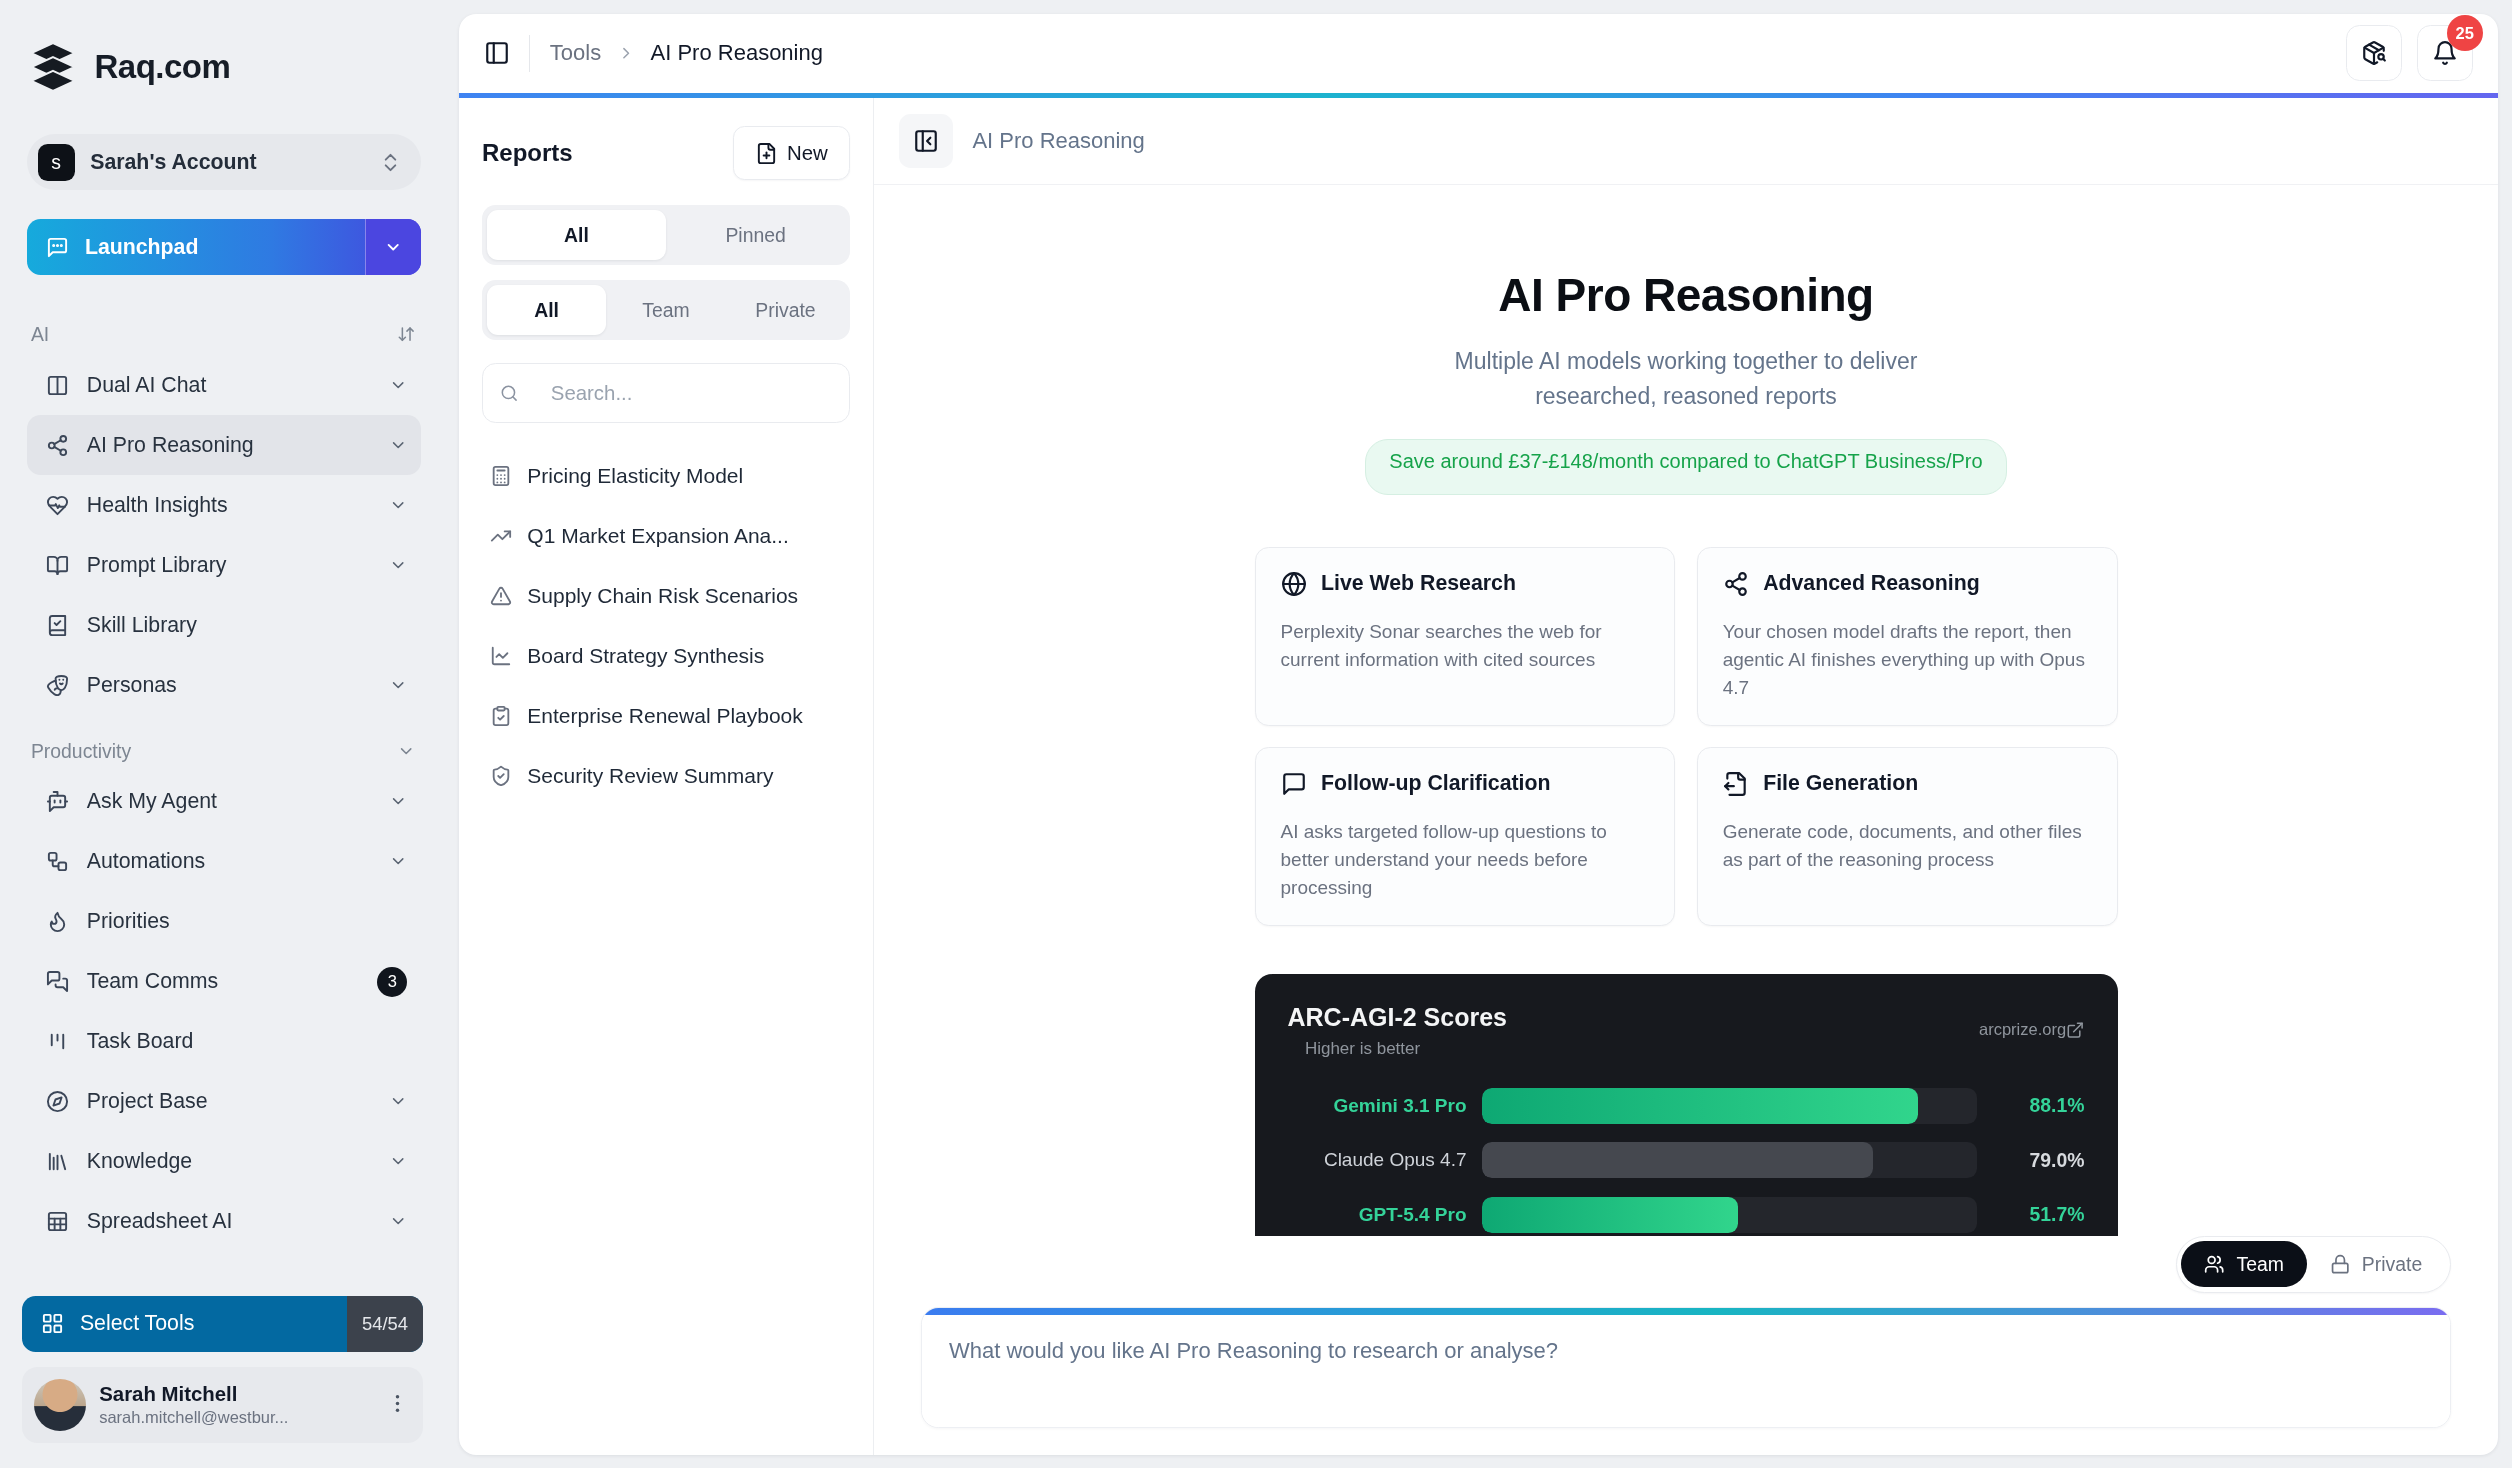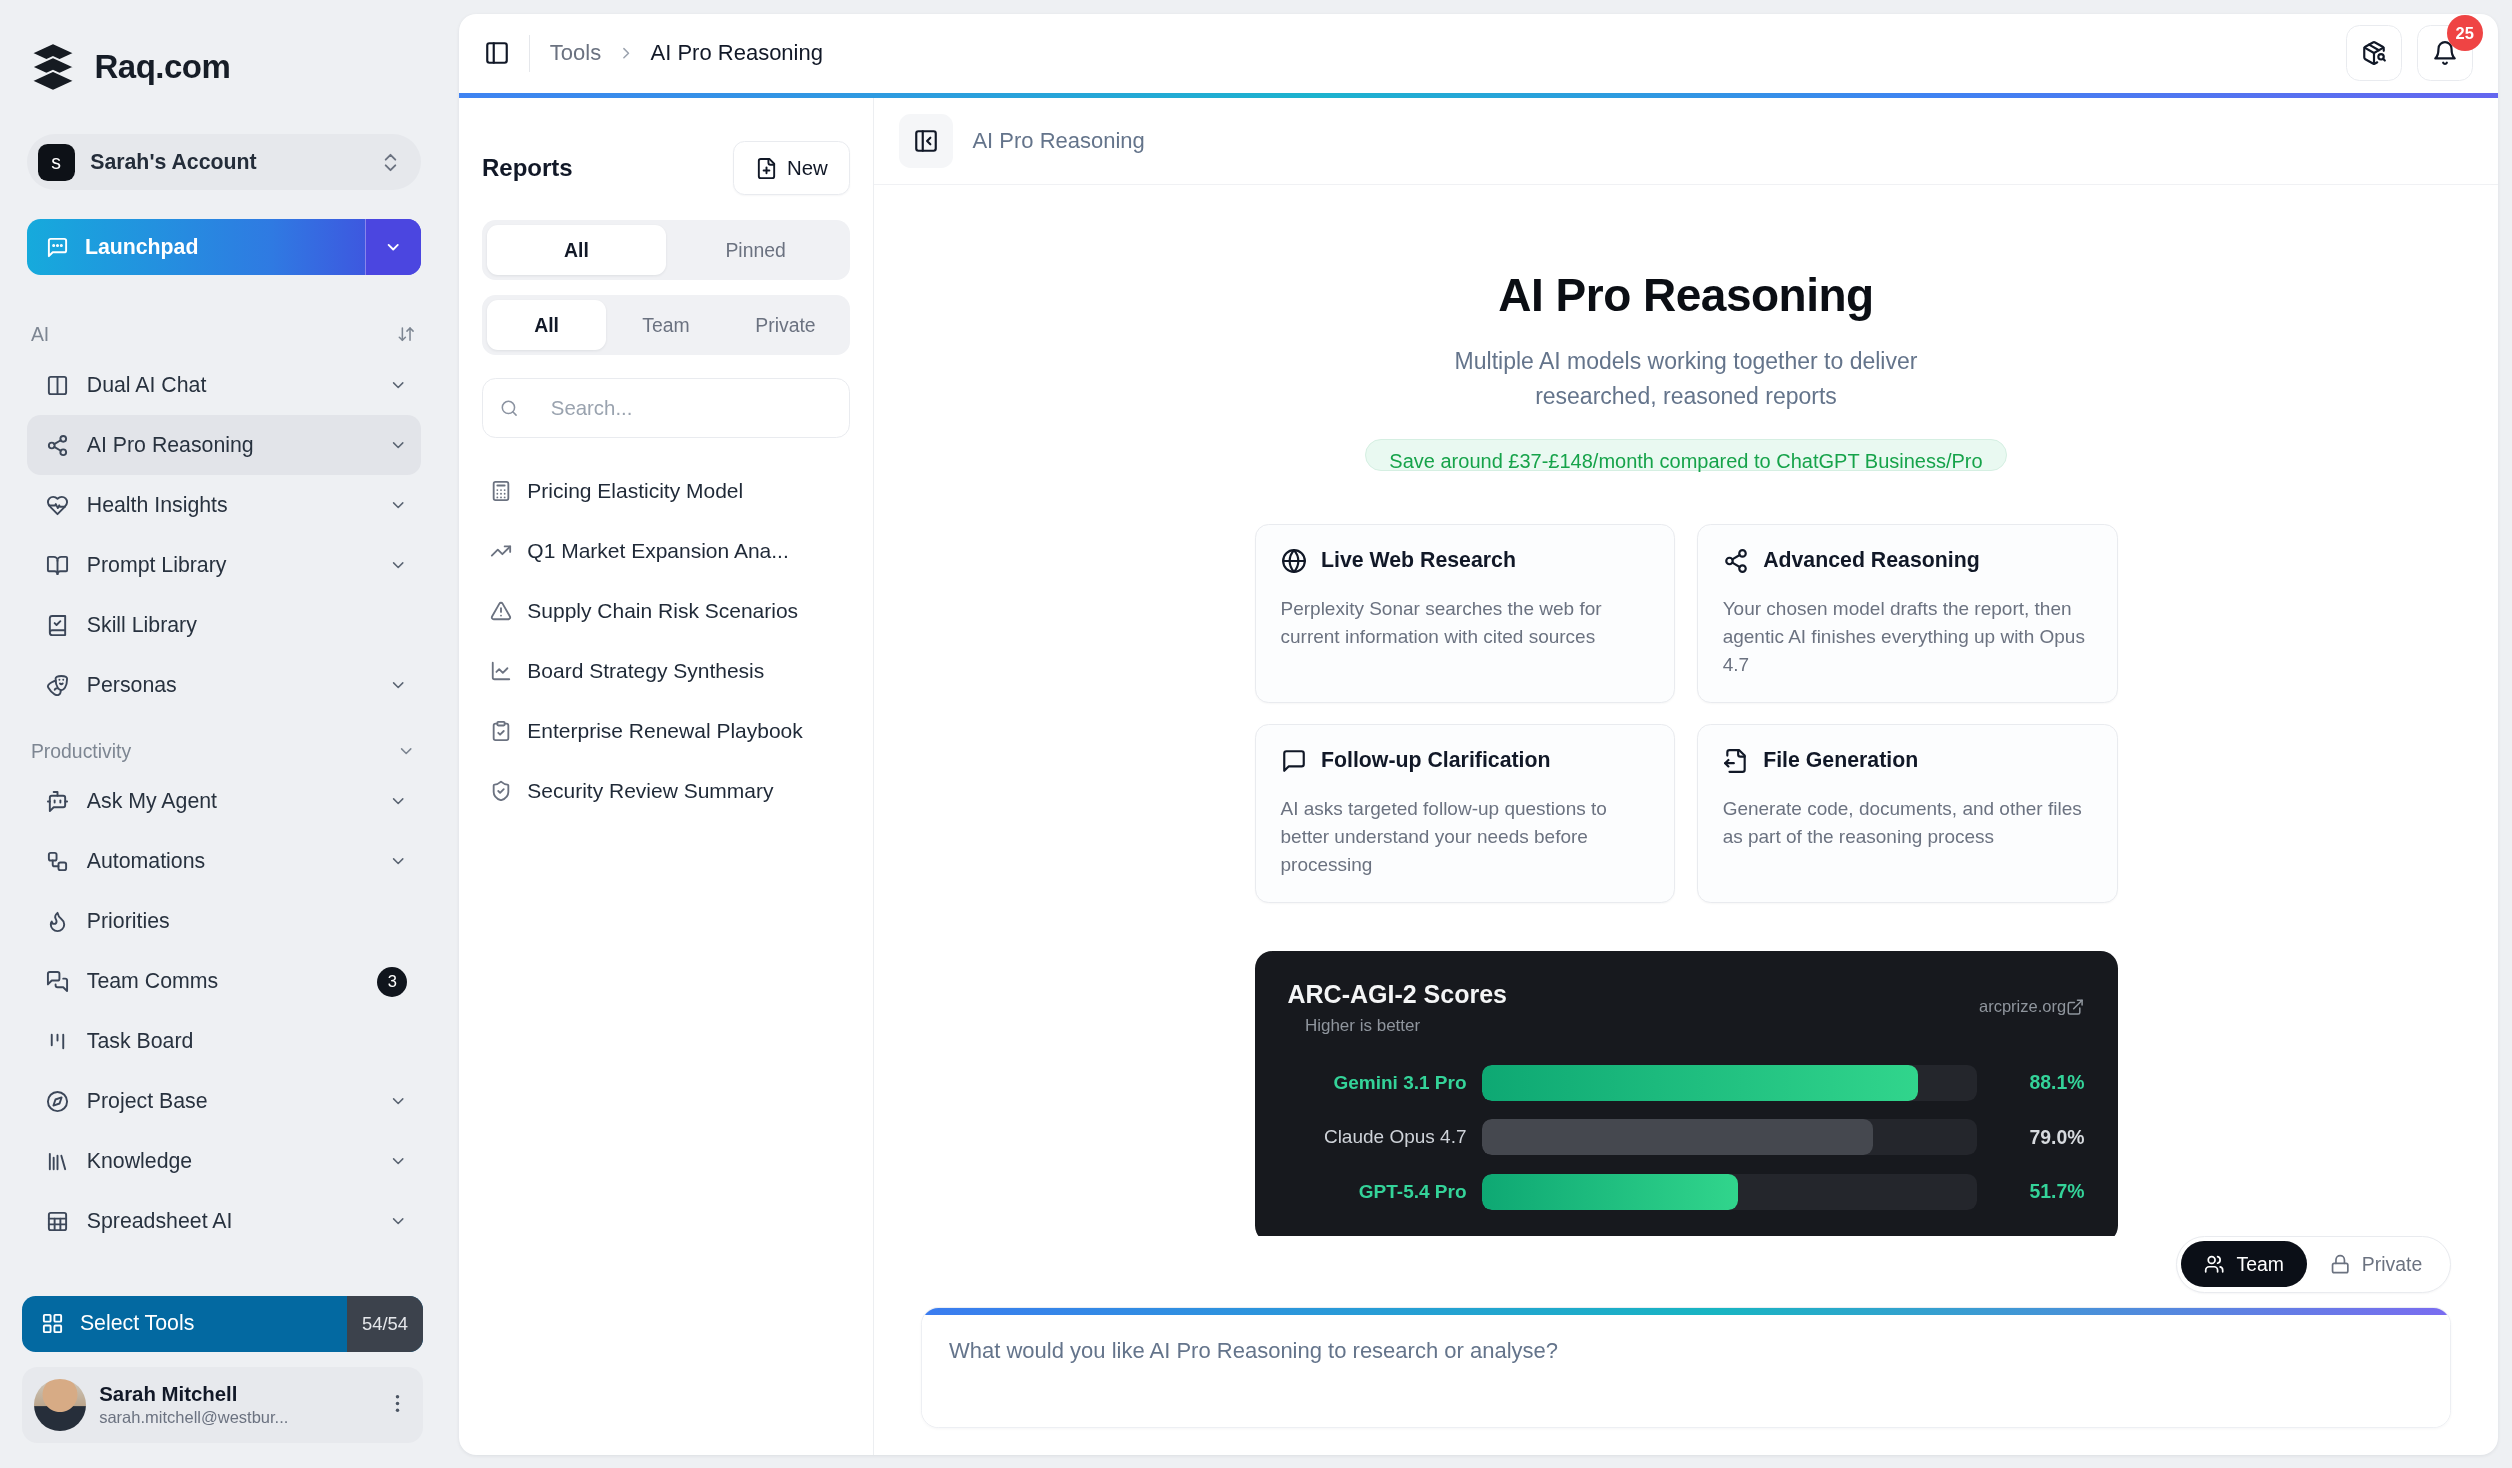--- a/index.html
+++ b/index.html
@@ -64,21 +64,21 @@
   .crumb-parent{font-size:22px;color:#6b7280}
   .crumb-sep{color:#9ca3af}
   .crumb-current{font-size:22px;color:#111827;font-weight:500}
   .topbar-right{margin-left:auto;display:flex;gap:15.5px}
   .tb-btn{position:relative;width:56px;height:56px;border:1.5px solid var(--border);border-radius:13.6px;display:flex;align-items:center;justify-content:center;color:#111827;background:#fff}
   .notif-badge{position:absolute;top:-10.7px;right:-10.7px;min-width:36px;height:36px;border-radius:18.4px;background:var(--red);color:#fff;font-size:16.5px;font-weight:700;display:flex;align-items:center;justify-content:center;padding:0 5.8px}
   .gradient-line{height:5.8px;background:linear-gradient(90deg,#3f83f2 0%,#1cb3ce 42%,#3f83f2 72%,#6466ef 100%)}
   .card-body{flex:1;display:flex;min-height:0}
 
   
-  .reports{width:415px;border-right:1px solid #eceef1;padding:43px 23px;display:flex;flex-direction:column}
+  .reports{width:415px;border-right:1px solid #eceef1;padding:28px 23px;display:flex;flex-direction:column}
   .reports-head{display:flex;align-items:center;justify-content:space-between}
   .reports-title{font-size:24px;font-weight:700;color:#111827}
   .new-btn{height:54px;border:1.5px solid var(--border);border-radius:11.6px;background:#fff;display:flex;align-items:center;gap:9px;padding:0 21.3px;font-size:20.4px;color:#111827;box-shadow:0 1px 1.9px rgba(15,23,42,.04)}
   .seg{margin-top:25px;background:#f0f1f4;border-radius:13.6px;padding:4.8px;display:flex}
   .seg.second{margin-top:15.5px}
   .seg-btn{flex:1;height:50px;border-radius:11px;font-size:19.4px;color:#6b7280}
   .seg-btn.active{background:#fff;color:#111827;font-weight:700;box-shadow:0 1px 2.9px rgba(15,23,42,.08)}
   .search-box{margin-top:23px;height:60px;border:1.5px solid var(--border);border-radius:13.6px;display:flex;align-items:center;gap:32px;padding:0 17.4px;color:#8b93a1}
   .search-box input{flex:1;border:none;outline:none;font-size:20.4px;color:#111827;font-family:inherit;background:transparent}
   .search-box input::placeholder{color:#9aa3af}
@@ -90,21 +90,21 @@
   
   .content{flex:1;display:flex;flex-direction:column;min-width:0}
   .content-header{height:87px;display:flex;align-items:center;gap:19.4px;padding:0 25px;border-bottom:1px solid var(--border-soft)}
   .collapse-btn{width:54px;height:54px;border-radius:11.6px;background:#f5f6f8;display:flex;align-items:center;justify-content:center;color:#111827}
   .content-title{font-size:22px;color:#64748b}
   .content-scroll{flex:1;overflow:hidden;display:flex;flex-direction:column;align-items:center;padding-top:83px}
   .hero{width:863px;text-align:center}
   .hero-title{font-size:46px;font-weight:700;color:var(--ink);letter-spacing:-0.5px}
   .hero-sub{margin-top:21.3px;font-size:23px;line-height:35px;color:#64748b}
   .hero-sub span{display:block}
-  .savings-badge{display:inline-block;margin-top:25px;height:32px;line-height:43px;padding:0 23px;border-radius:23px;background:var(--green-bg);border:1.5px solid #d5efe2;color:var(--green);font-size:20px;font-weight:500}
+  .savings-badge{display:inline-block;margin-top:25px;height:56px;line-height:43px;padding:0 23px;border-radius:23px;background:var(--green-bg);border:1.5px solid #d5efe2;color:var(--green);font-size:20px;font-weight:500}
   .features{width:863px;margin-top:52px;display:grid;grid-template-columns:1fr 1fr;gap:21.3px}
   .feature-card{background:#fcfdfe;border:1.5px solid var(--border);border-radius:13.6px;padding:23px 25px;box-shadow:0 1px 1.9px rgba(15,23,42,.03)}
   .feature-head{display:flex;align-items:center;gap:14.5px}
   .feature-head .icon{color:#111827}
   .feature-title{font-size:21.3px;font-weight:700;color:#111827}
   .feature-desc{margin-top:21px;font-size:19px;line-height:28px;color:#6b7280;max-width:378px}
   .arc-card{width:863px;margin-top:48px;background:var(--chart-bg);border-radius:17.4px;padding:29px 33px 33px}
   .arc-head{display:flex;align-items:flex-start;justify-content:space-between}
   .arc-title{font-size:25px;font-weight:700;color:#f4f5f6}
   .arc-sub{margin:6.8px 0 0 17.4px;font-size:17px;color:#8f959d}

